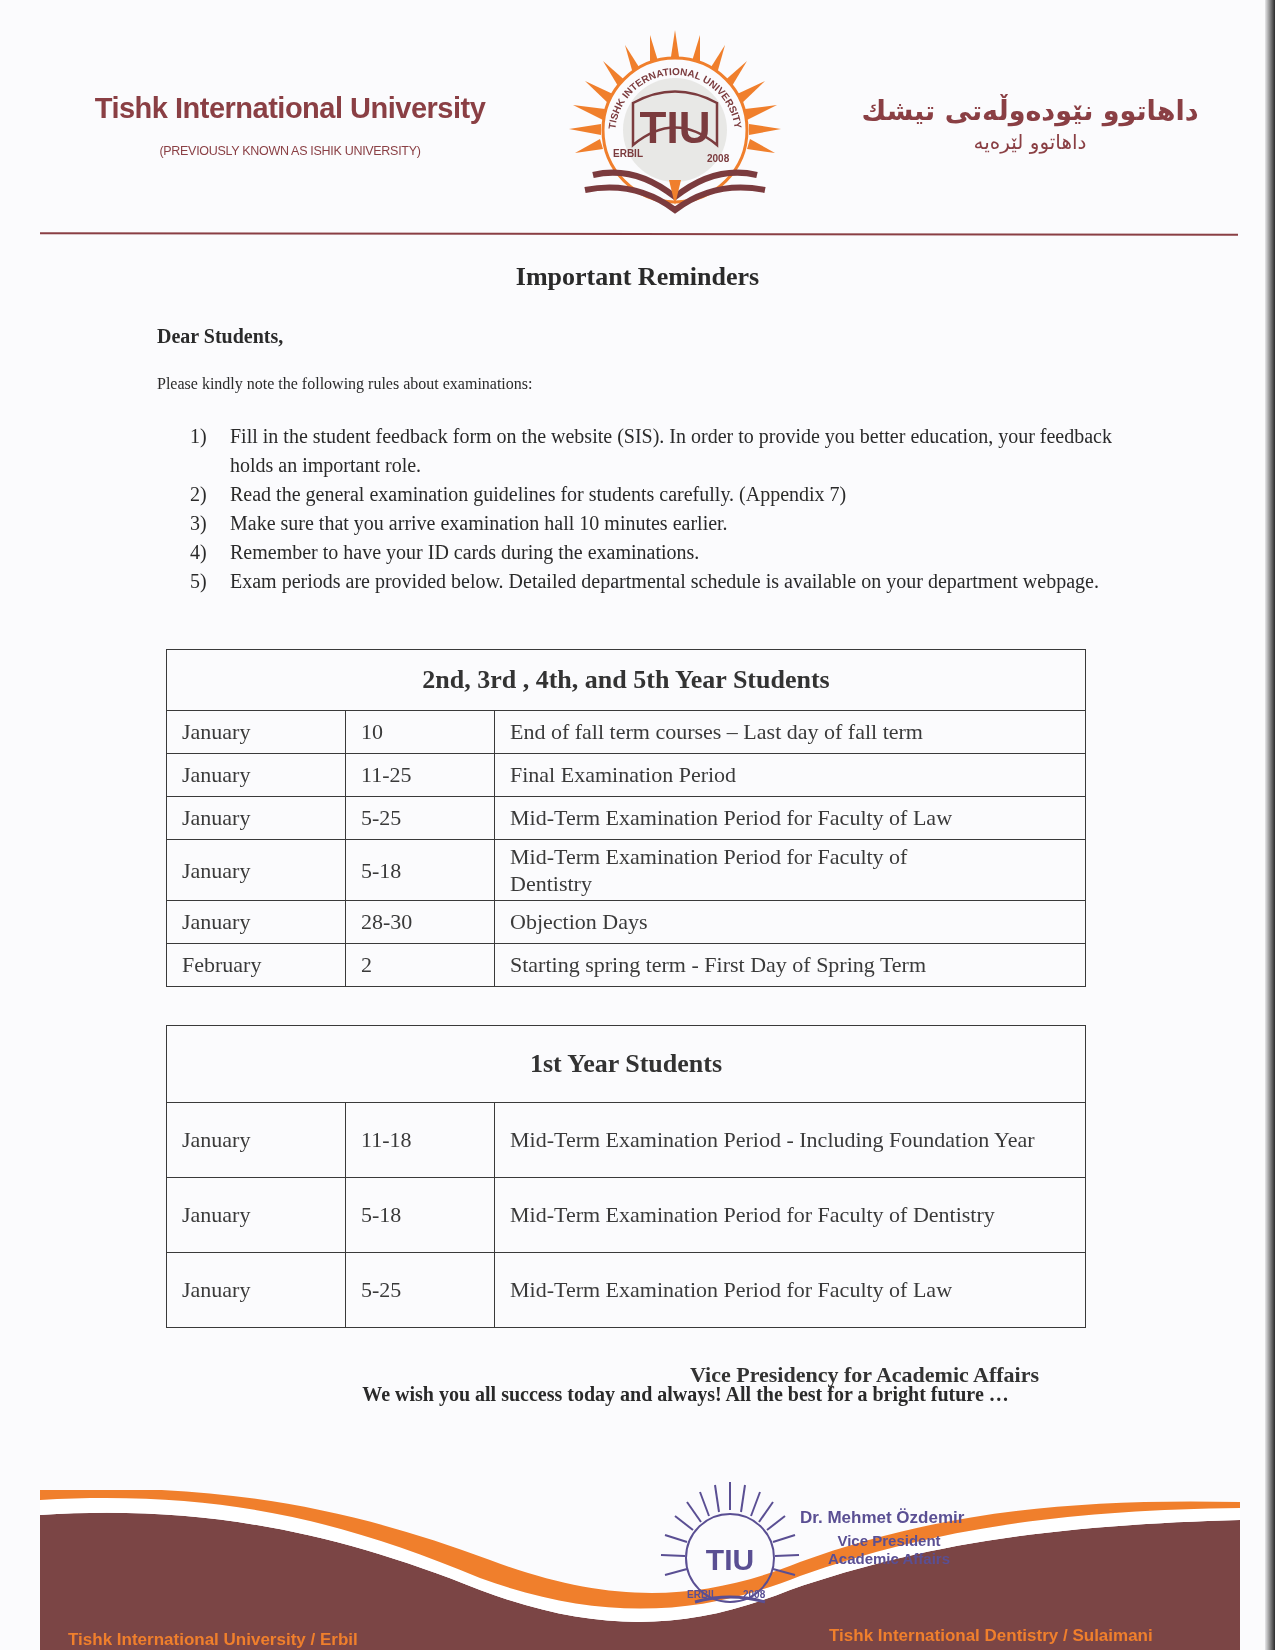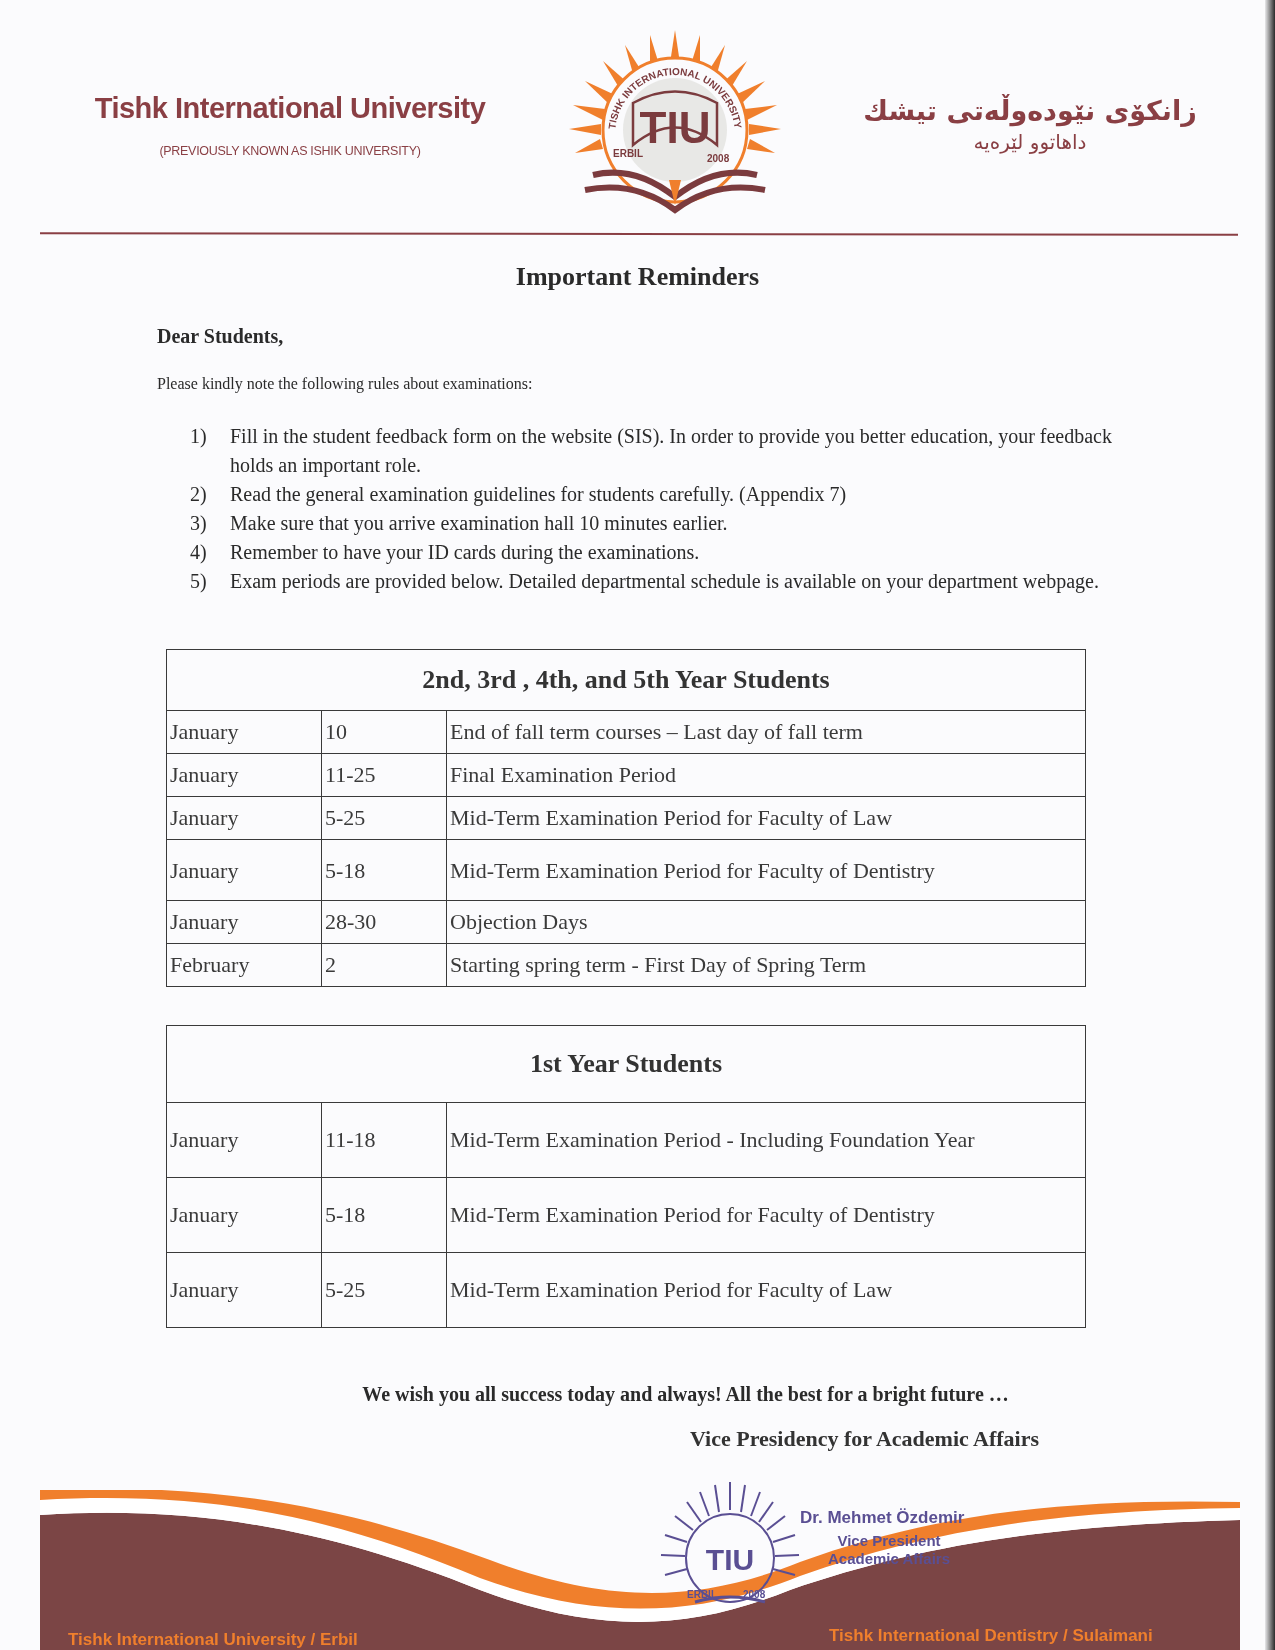--- a/index.html
+++ b/index.html
@@ -28,35 +28,35 @@
     .title { position: absolute; left: 0; width: 1275px; top: 262px; text-align: center; font-size: 26px; font-weight: bold; color: #2a2a2a; }
     .greet { position: absolute; left: 157px; top: 325px; font-size: 20px; font-weight: bold; }
     .intro { position: absolute; left: 157px; top: 375px; font-size: 16px; text-align: right; }
     .rules { position: absolute; left: 190px; top: 422px; width: 960px; font-size: 20px; line-height: 29px; }
     .rule { display: flex; }
     .rule .num { width: 40px; flex: none; }
     .rule .txt { flex: 1; }
 
     
     table.sched { position: absolute; left: 166px; width: 920px; border-collapse: collapse; font-size: 22px; color: #3a3a3a; }
-    table.sched td, table.sched th { border: 1.5px solid #3a3a3a; padding: 2px 3px; text-align: left; font-weight: normal; vertical-align: middle; }
+    table.sched td, table.sched th { border: 1.5px solid #3a3a3a; padding: 2px 15px; text-align: left; font-weight: normal; vertical-align: middle; }
     table.sched th.caption { text-align: center; font-weight: bold; font-size: 26px; color: #333; }
     table.sched td.month { width: 148px; border-radius: 21px; }
     table.sched td.days { width: 118px; }
     .t1 { top: 649px; }
     .t1 th.caption { height: 56px; }
     .t1 td { height: 38px; }
     .t1 td.tall { height: 56px; line-height: 27px; }
     .bold { font-weight: bold; }
     .t2 { top: 1025px; }
     .t2 th.caption { height: 72px; }
     .t2 td { height: 70px; line-height: 30px; }
 
     .wish { position: absolute; left: 0; width: 1275px; top: 1383px; text-align: center; font-size: 20px; font-weight: bold; padding-left: 48px; }
-    .vp { position: absolute; left: 690px; top: 1426px; font-size: 22px; font-weight: bold; color: #333; }
+    .vp { position: absolute; left: 690px; top: 1362px; font-size: 22px; font-weight: bold; color: #333; }
 
     
     .footer { position: absolute; left: 0; top: 1490px; width: 1275px; height: 160px; }
     .foot-erbil { position: absolute; left: 68px; top: 1630px; font-family: "Liberation Sans", sans-serif; font-weight: bold; font-size: 17px; color: #f07f2c; }
     .foot-sul { position: absolute; left: 829px; top: 1626px; font-family: "Liberation Sans", sans-serif; font-weight: bold; font-size: 17px; color: #f07f2c; }
 
     .stamp { position: absolute; left: 655px; top: 1480px; width: 150px; height: 135px; }
     .sig-name { position: absolute; left: 800px; top: 1508px; font-family: "Liberation Sans", sans-serif; font-weight: bold; font-size: 17px; color: #5a4f93; }
     .sig-title { position: absolute; left: 828px; top: 1532px; font-family: "Liberation Sans", sans-serif; font-weight: bold; font-size: 15px; color: #5a4f93; line-height: 18px; text-align: center; }
   </style>
@@ -99,21 +99,21 @@
     <text x="120" y="118" text-anchor="middle" font-family="Liberation Sans, sans-serif" font-size="44" font-weight="bold" fill="#7b3b3e">TIU</text>
     <text x="58" y="132" font-family="Liberation Sans, sans-serif" font-size="10" font-weight="bold" fill="#7b3b3e">ERBIL</text>
     <text x="152" y="137" font-family="Liberation Sans, sans-serif" font-size="10" font-weight="bold" fill="#7b3b3e">2008</text>
     <path d="M38,150 Q80,140 120,172 Q160,140 202,150" fill="none" stroke="#7b3b3e" stroke-width="6"></path>
     <path d="M30,165 Q80,155 120,185 Q160,155 210,165" fill="none" stroke="#7b3b3e" stroke-width="6"></path>
     <polygon points="114,155 126,155 120,180" fill="#f07f2c"></polygon>
   </svg>
 </div>
 
 <div class="hdr-right">
-  <div class="hdr-ku-title">زانكۆی نێودەوڵەتی تیشك</div>
+  <div class="hdr-ku-title">داهاتوو نێودەوڵەتی تیشك</div>
   <div class="hdr-ku-tag">داهاتوو لێرەیە</div>
 </div>
 
 <div class="hdr-rule"></div>
 
 <div class="title">Important Reminders</div>
 <div class="greet">Dear Students,</div>
 <div class="intro">Please kindly note the following rules about examinations:</div>
 
 <div class="rules">

